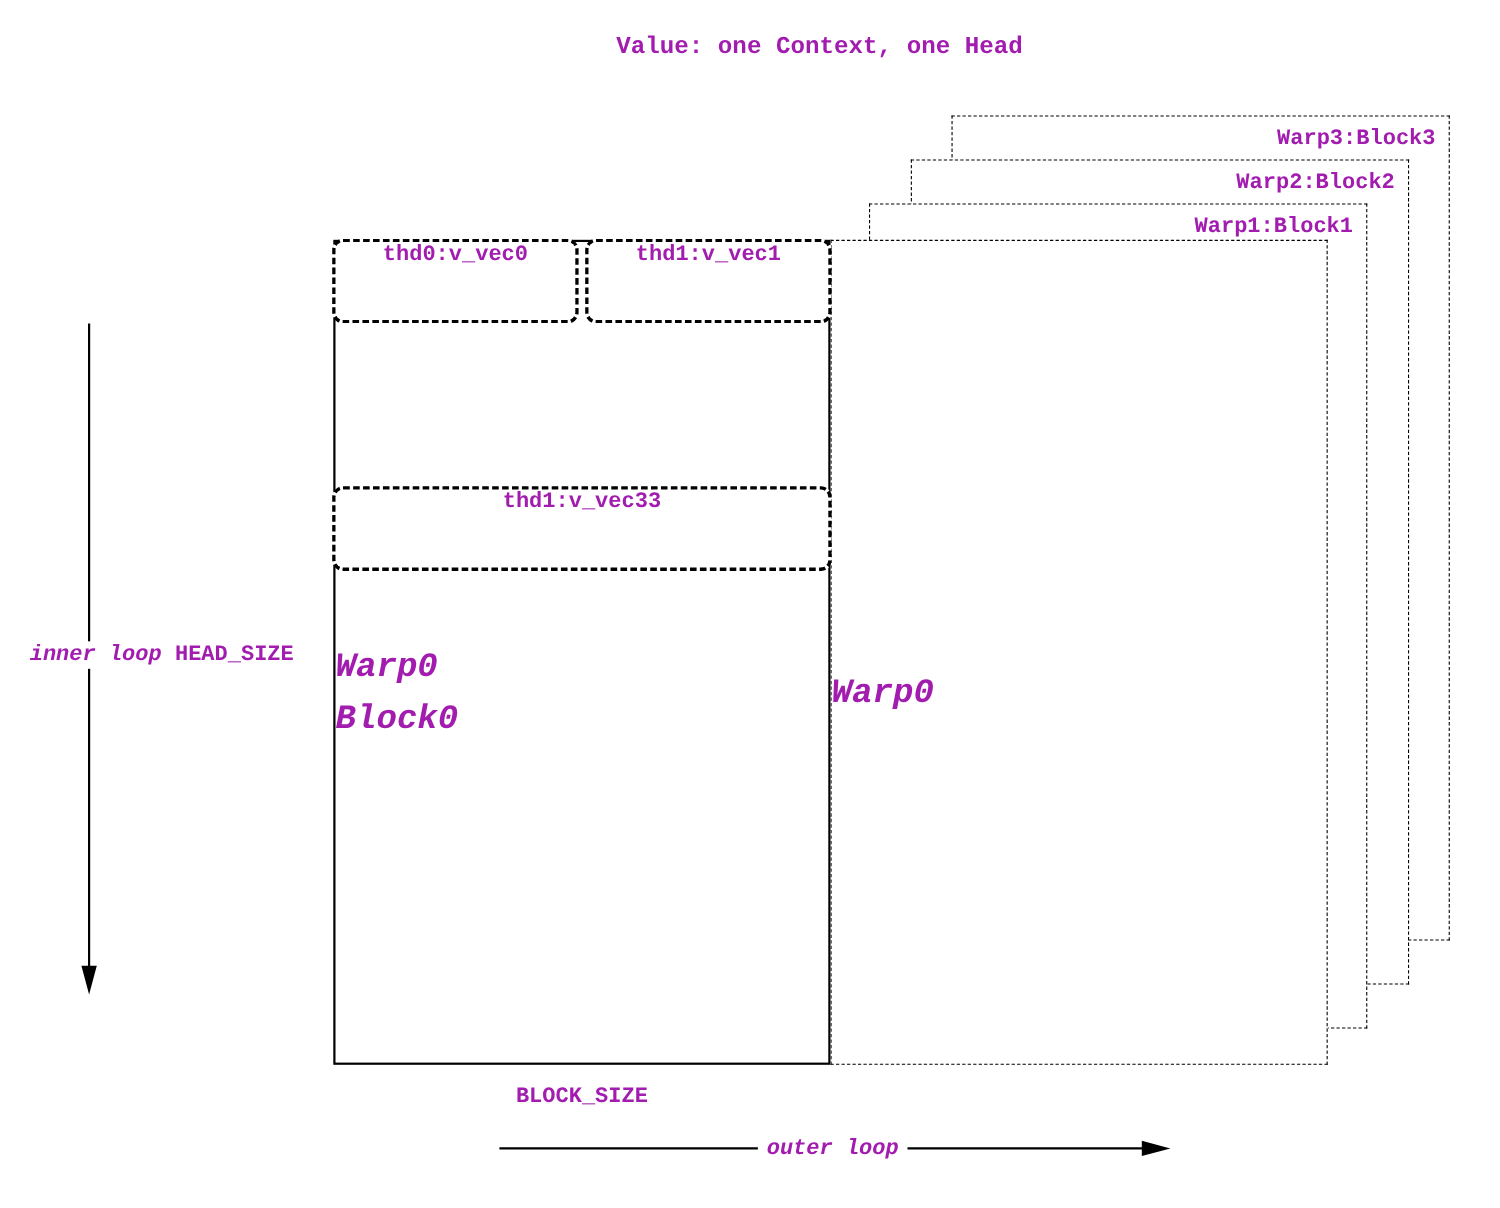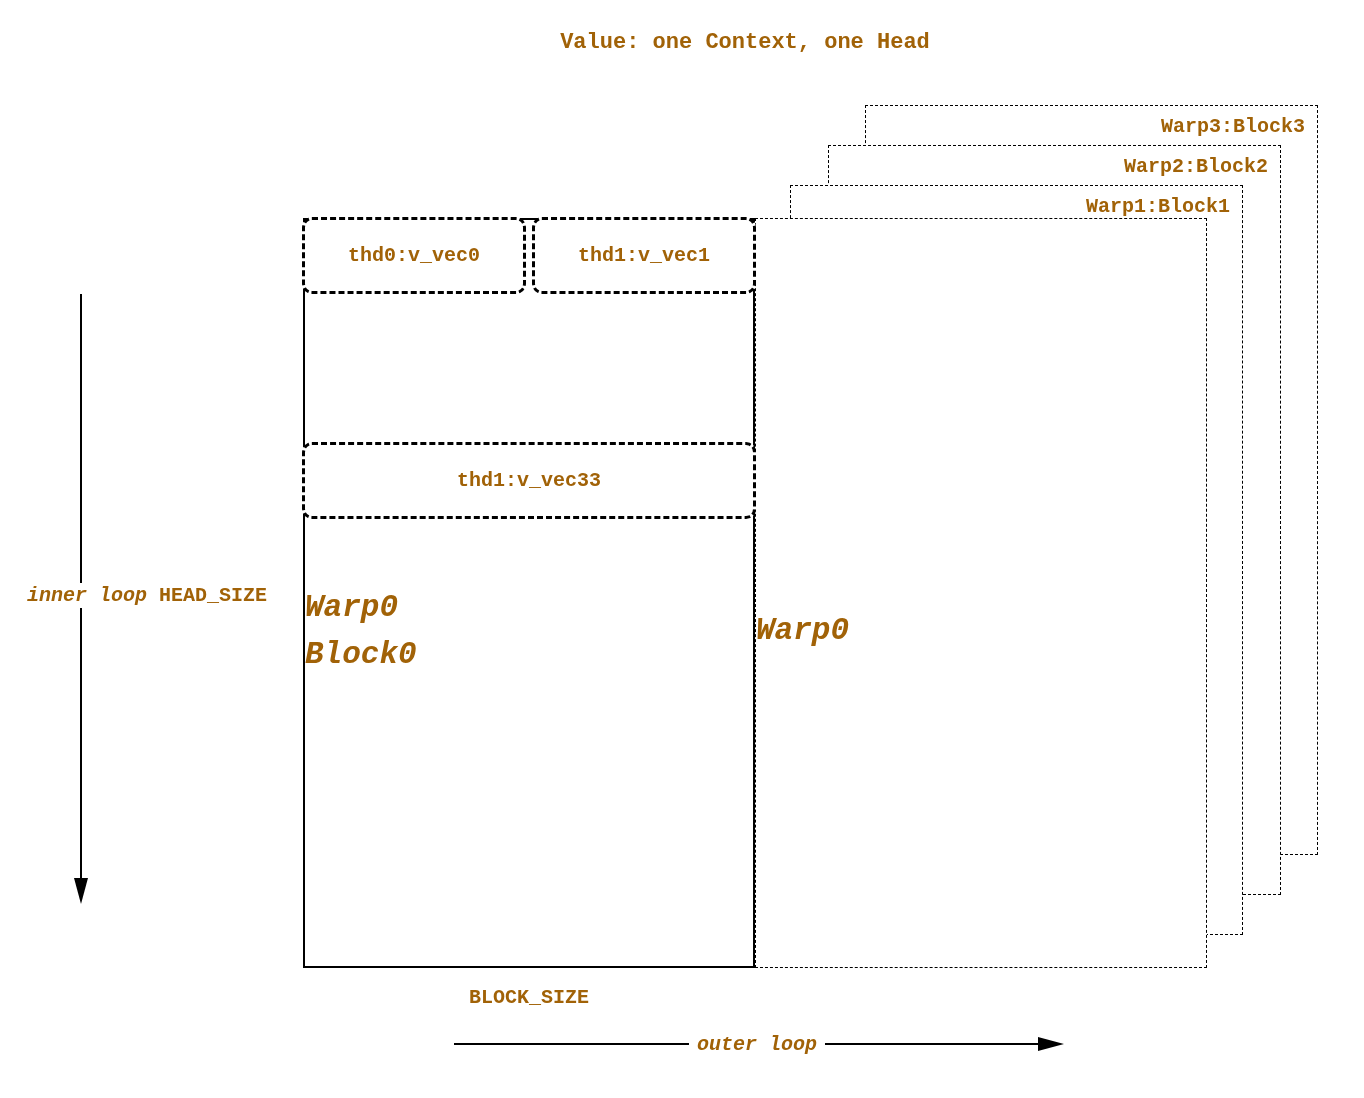--- a/index.html
+++ b/index.html
@@ -4,21 +4,21 @@
 <style>
   * { margin: 0; padding: 0; box-sizing: border-box; }
   html, body { background: #ffffff; }
   .canvas {
     position: relative;
     width: 1364px;
     height: 1098px;
     background: #ffffff;
     font-family: "Liberation Mono", "DejaVu Sans Mono", monospace;
     font-weight: bold;
-    color: #a16207;
+    color: #a21caf;
     overflow: hidden;
   }
   .title {
     position: absolute;
     top: 30px;
     left: 745px;
     transform: translateX(-50%);
     font-size: 22px;
     white-space: nowrap;
   }
@@ -73,21 +73,20 @@
   }
   .r1 { top: -3px; }
   .r2 { top: 222px; }
   .r3 { top: 522px; }
   .vecbox {
     flex: 1;
     border: 3.5px dashed #000;
     border-radius: 10px;
     background: #ffffff;
     display: flex;
-    align-items: center;
     justify-content: center;
     font-size: 20px;
     white-space: nowrap;
   }
   .arrow { position: absolute; }
   .inner-label {
     position: absolute;
     left: 25px; top: 583px;
     font-size: 20px;
     background: #ffffff;

